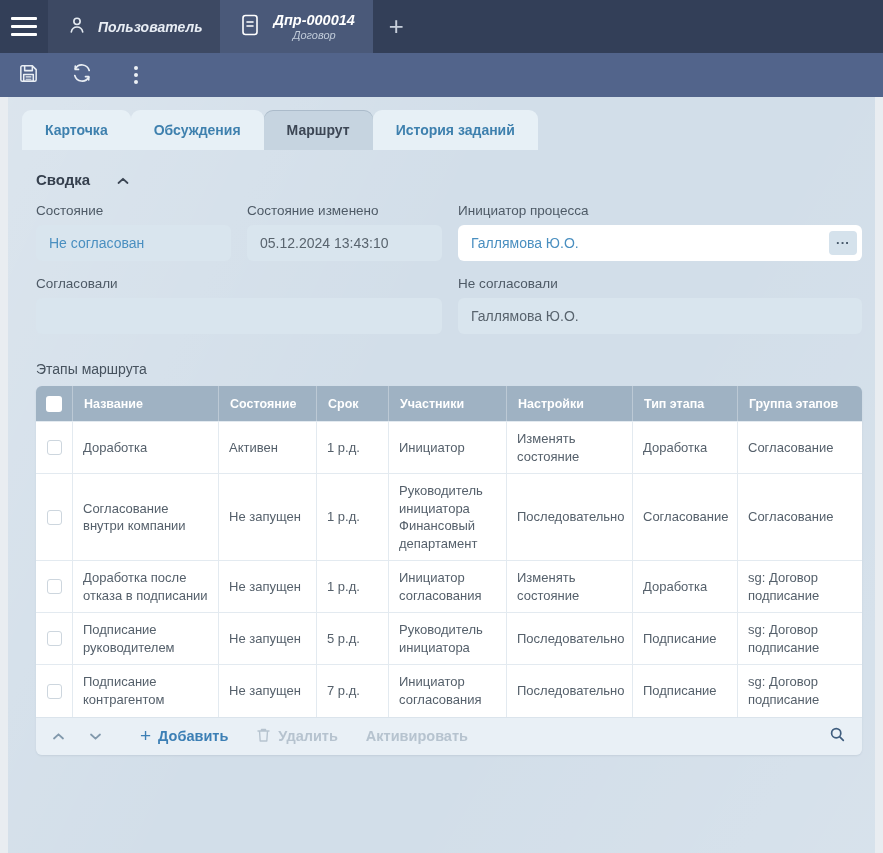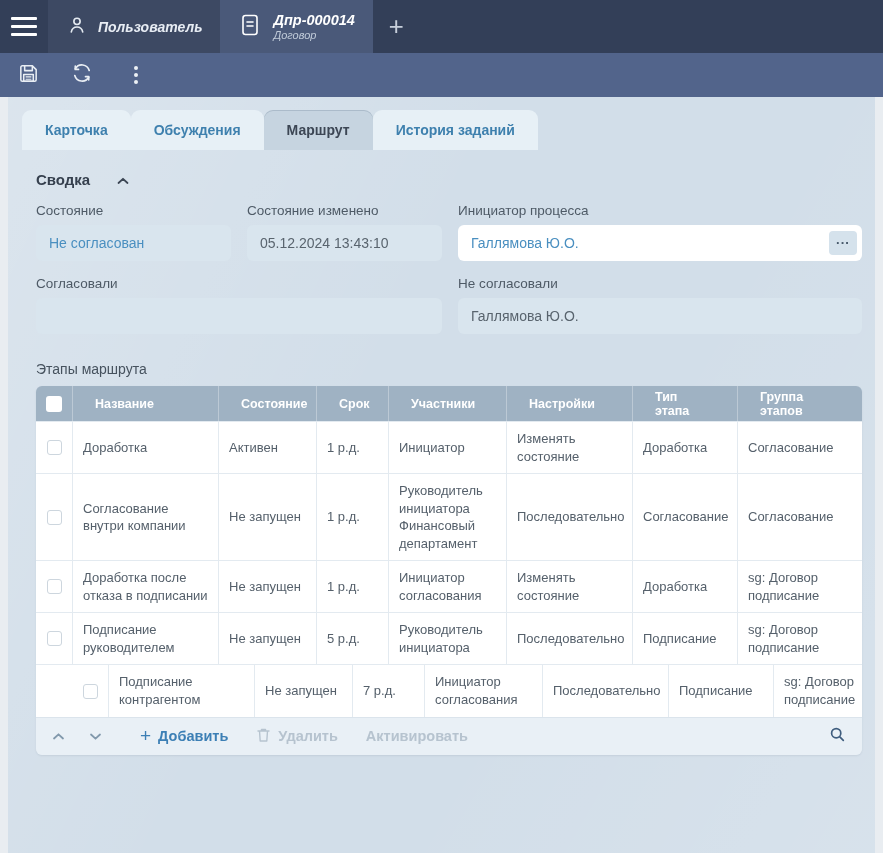--- a/index.html
+++ b/index.html
@@ -14,21 +14,21 @@
   body{font-family:"Liberation Sans","DejaVu Sans",sans-serif;background:var(--body-bg);width:883px;height:853px;overflow:hidden;}
   .app{position:relative;width:883px;height:853px;}
 
   
   .topbar{height:53px;background:var(--topbar-bg);display:flex;align-items:stretch;font-style:italic;}
   .burger{width:48px;display:flex;flex-direction:column;justify-content:center;align-items:center;gap:5px;cursor:pointer;}
   .burger i{display:block;width:26px;height:3px;background:#fff;border-radius:1px;}
   .ttab{display:flex;align-items:center;padding:0 18px;color:#fff;}
   .ttab.user{background:var(--topbar-tab-bg);gap:10px;font-size:14px;font-weight:700;color:#E8EDF4;}
   .ttab.doc{background:var(--topbar-active-tab-bg);gap:11px;}
-  .doc-texts{display:flex;flex-direction:column;justify-content:center;line-height:1.25;}
+  .doc-texts{display:flex;flex-direction:column;justify-content:center;line-height:1.25;align-items:center;}
   .doc-title{font-size:14.5px;font-weight:700;color:#fff;}
   .doc-sub{font-size:11px;color:#C0CBD9;}
   .newtab{width:46px;display:flex;align-items:center;justify-content:center;color:#C7CFDB;font-size:26px;font-weight:300;cursor:pointer;}
 
   
   .toolbar{height:44px;background:var(--toolbar-bg);display:flex;align-items:center;padding-left:15px;gap:28px;}
   .tool-btn{display:flex;align-items:center;justify-content:center;width:26px;height:26px;cursor:pointer;}
   .kebab{display:flex;flex-direction:column;gap:3px;align-items:center;}
   .kebab i{width:4px;height:4px;border-radius:50%;background:#EDF1F6;display:block;}
 
@@ -60,34 +60,34 @@
     display:flex;align-items:center;justify-content:center;font-size:13px;font-weight:700;letter-spacing:1px;cursor:pointer;line-height:0;padding-bottom:6px;}
 
   .comment-area{margin-top:16px;}
   .comment-area textarea{width:100%;height:67px;border:none;border-radius:8px;background:#fff;resize:none;
     padding:10px 12px;font-family:inherit;font-size:14px;color:#59646E;outline:none;display:block;}
 
   
   .stages-title{margin-top:27px;margin-bottom:9px;font-size:14px;color:#46525E;}
   .stable{border-radius:6px;overflow:hidden;box-shadow:0 1px 2px rgba(60,80,100,.10);}
   .thead{display:flex;background:var(--table-header-bg);height:35px;align-items:stretch;}
-  .th{display:flex;align-items:center;padding:0 22px;color:#fff;font-size:12.5px;font-weight:700;border-left:1px solid rgba(255,255,255,.30);}
+  .th{display:flex;align-items:center;padding:0 11px;color:#fff;font-size:12.5px;font-weight:700;border-left:1px solid rgba(255,255,255,.30);}
   .tr{display:flex;background:#fff;border-top:1px solid #E3EAF0;align-items:stretch;}
   .thead .cbcol{border-left:none;}
   .td{display:flex;align-items:center;padding:8px 10px;font-size:13px;color:var(--text-cell);line-height:1.35;border-left:1px solid #E3EAF0;white-space:pre-line;}
   .td.cbcol,.th.cbcol{border-left:none;}
   .cbcol{width:36px;flex:none;justify-content:center;padding:0;}
   .c0{width:146px;flex:none;}
   .c1{width:98px;flex:none;}
   .c2{width:72px;flex:none;}
   .c3{width:118px;flex:none;}
   .c4{width:126px;flex:none;}
   .c5{width:105px;flex:none;}
   .c6{flex:1;}
-  .r0{min-height:49px;} .r1{min-height:76px;} .r2{min-height:50px;} .r3{min-height:49px;} .r4{min-height:49px;padding-left:36px;}
+  .r0{min-height:49px;} .r1{min-height:76px;} .r2{min-height:50px;} .r3{min-height:49px;} .r4{min-height:49px;}
   .cb{width:15px;height:15px;border-radius:3px;background:#fff;border:1px solid #CDD6DE;display:inline-block;cursor:pointer;}
   .cb.head{border:none;width:16px;height:16px;}
 
   .tfoot{display:flex;align-items:center;height:38px;background:#E9F0F6;border-top:1px solid #DBE4EC;padding:0 16px;}
   .foot-btn{display:flex;align-items:center;gap:7px;font-size:14.5px;font-weight:600;cursor:pointer;}
   .chev-btn{color:#8299AC;margin-right:24px;cursor:pointer;display:flex;align-items:center;}
   .add-btn{color:var(--accent-blue);margin-left:14px;}
   .add-btn .plus{font-size:19px;font-weight:500;line-height:0;}
   .dis{color:var(--disabled-gray);cursor:default;}
   .del-btn{margin-left:28px;}

